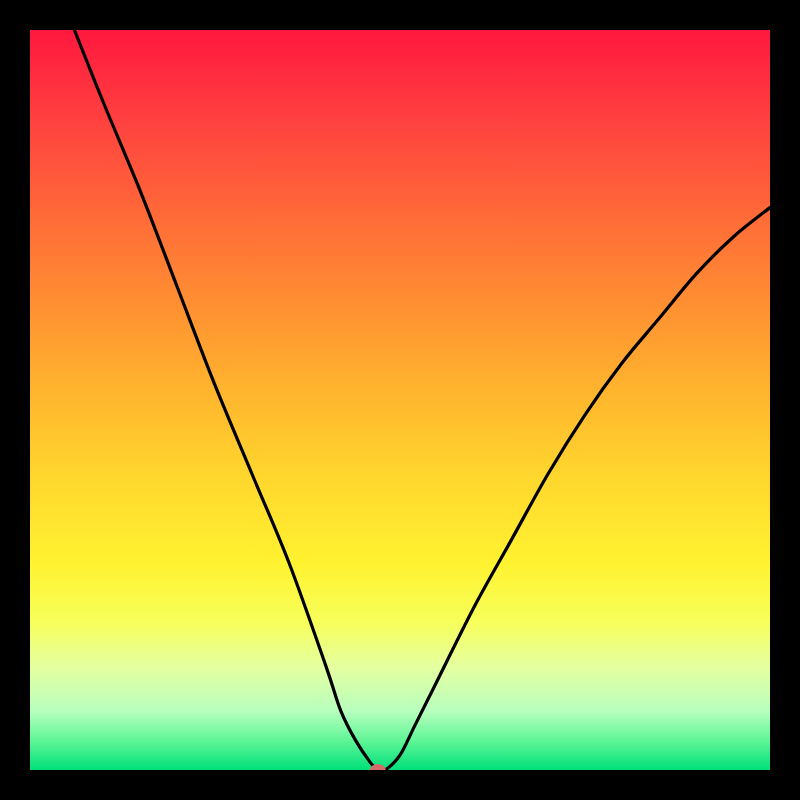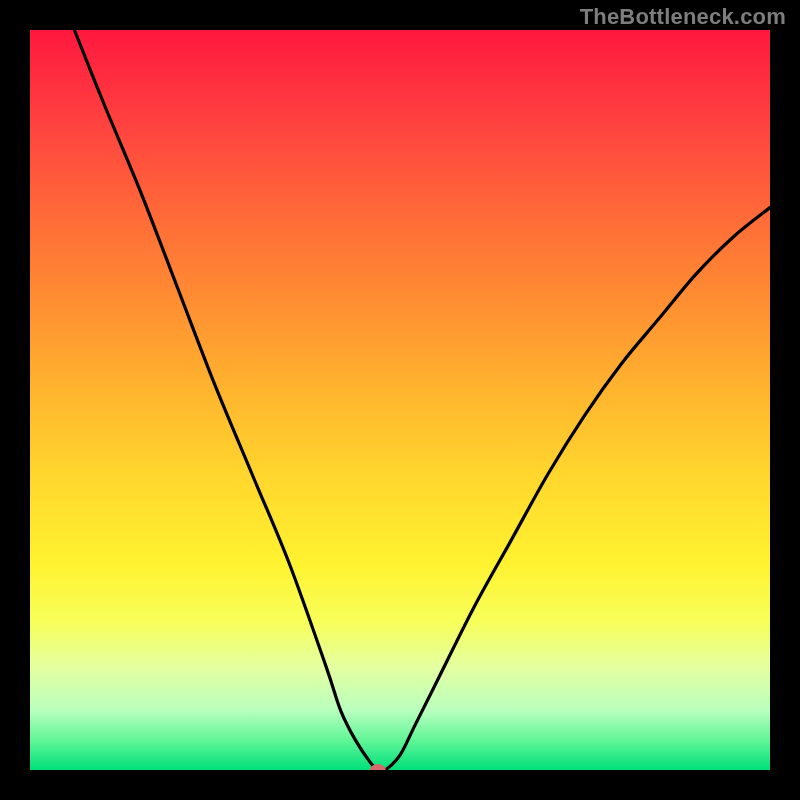--- a/index.html
+++ b/index.html
@@ -43,20 +43,19 @@
     font-size: 22px;
     font-weight: 600;
     color: #7d7d7d;
     letter-spacing: 0.2px;
   }
 </style>
 </head>
 <body>
 
 <div class="stage">
-  <div class="watermark">TheBottleneck.com</div>
   <div class="plot">
     <svg viewBox="0 0 740 740">
       <path id="curvePath" class="curve" d="M 44.4 0 C 49.33333333333333 12.333333333333334, 62.9 46.866666666666674, 74 74 C 85.1 101.13333333333333, 98.66666666666667 131.9666666666666, 111 162.79999999999995 C 123.33333333333333 193.6333333333333, 135.66666666666666 226.93333333333334, 148 259 C 160.33333333333334 291.06666666666666, 172.66666666666666 324.3666666666667, 185 355.2 C 197.33333333333334 386.0333333333333, 209.66666666666666 414.4, 222 444 C 234.33333333333334 473.6, 246.66666666666666 500.7333333333333, 259 532.8 C 271.3333333333333 564.8666666666666, 287.3666666666667 611.7333333333333, 296 636.4 C 304.6333333333333 661.0666666666666, 305.8666666666667 668.4666666666666, 310.8 680.8 C 315.73333333333335 693.1333333333333, 320.6666666666667 701.7666666666667, 325.6 710.4 C 330.53333333333336 719.0333333333333, 336.70000000000005 727.6666666666667, 340.40000000000003 732.6 C 344.1 737.5333333333333, 345.3333333333333 738.7666666666667, 347.79999999999995 740 C 350.2666666666666 741.2333333333333, 351.5 742.4666666666667, 355.2 740 C 358.9 737.5333333333333, 365.06666666666666 732.6, 370 725.2 C 374.93333333333334 717.8000000000001, 378.6333333333333 707.9333333333334, 384.8 695.6 C 390.9666666666667 683.2666666666667, 397.1333333333334 670.9333333333334, 407.00000000000006 651.2 C 416.86666666666673 631.4666666666667, 431.6666666666667 600.6333333333334, 444 577.2 C 456.3333333333333 553.7666666666667, 468.6666666666667 532.8000000000001, 481 510.6 C 493.3333333333333 488.40000000000003, 505.6666666666667 464.9666666666667, 518 444 C 530.3333333333334 423.0333333333333, 542.6666666666666 403.3, 555 384.8 C 567.3333333333334 366.3, 579.6666666666666 349.0333333333333, 592 332.99999999999994 C 604.3333333333334 316.9666666666666, 616.6666666666666 303.40000000000003, 629 288.6 C 641.3333333333334 273.8, 653.6666666666666 257.76666666666665, 666 244.2 C 678.3333333333334 230.63333333333333, 690.6666666666666 218.30000000000004, 703 207.20000000000005 C 715.3333333333334 196.10000000000005, 733.8333333333334 182.53333333333336, 740 177.60000000000002"></path>
       <ellipse id="markerDot" class="marker" cx="347.79999999999995" cy="740" rx="8" ry="6" style="fill: rgb(212, 106, 106);"></ellipse>
     </svg>
   </div>
 </div>
 
 </body></html>

